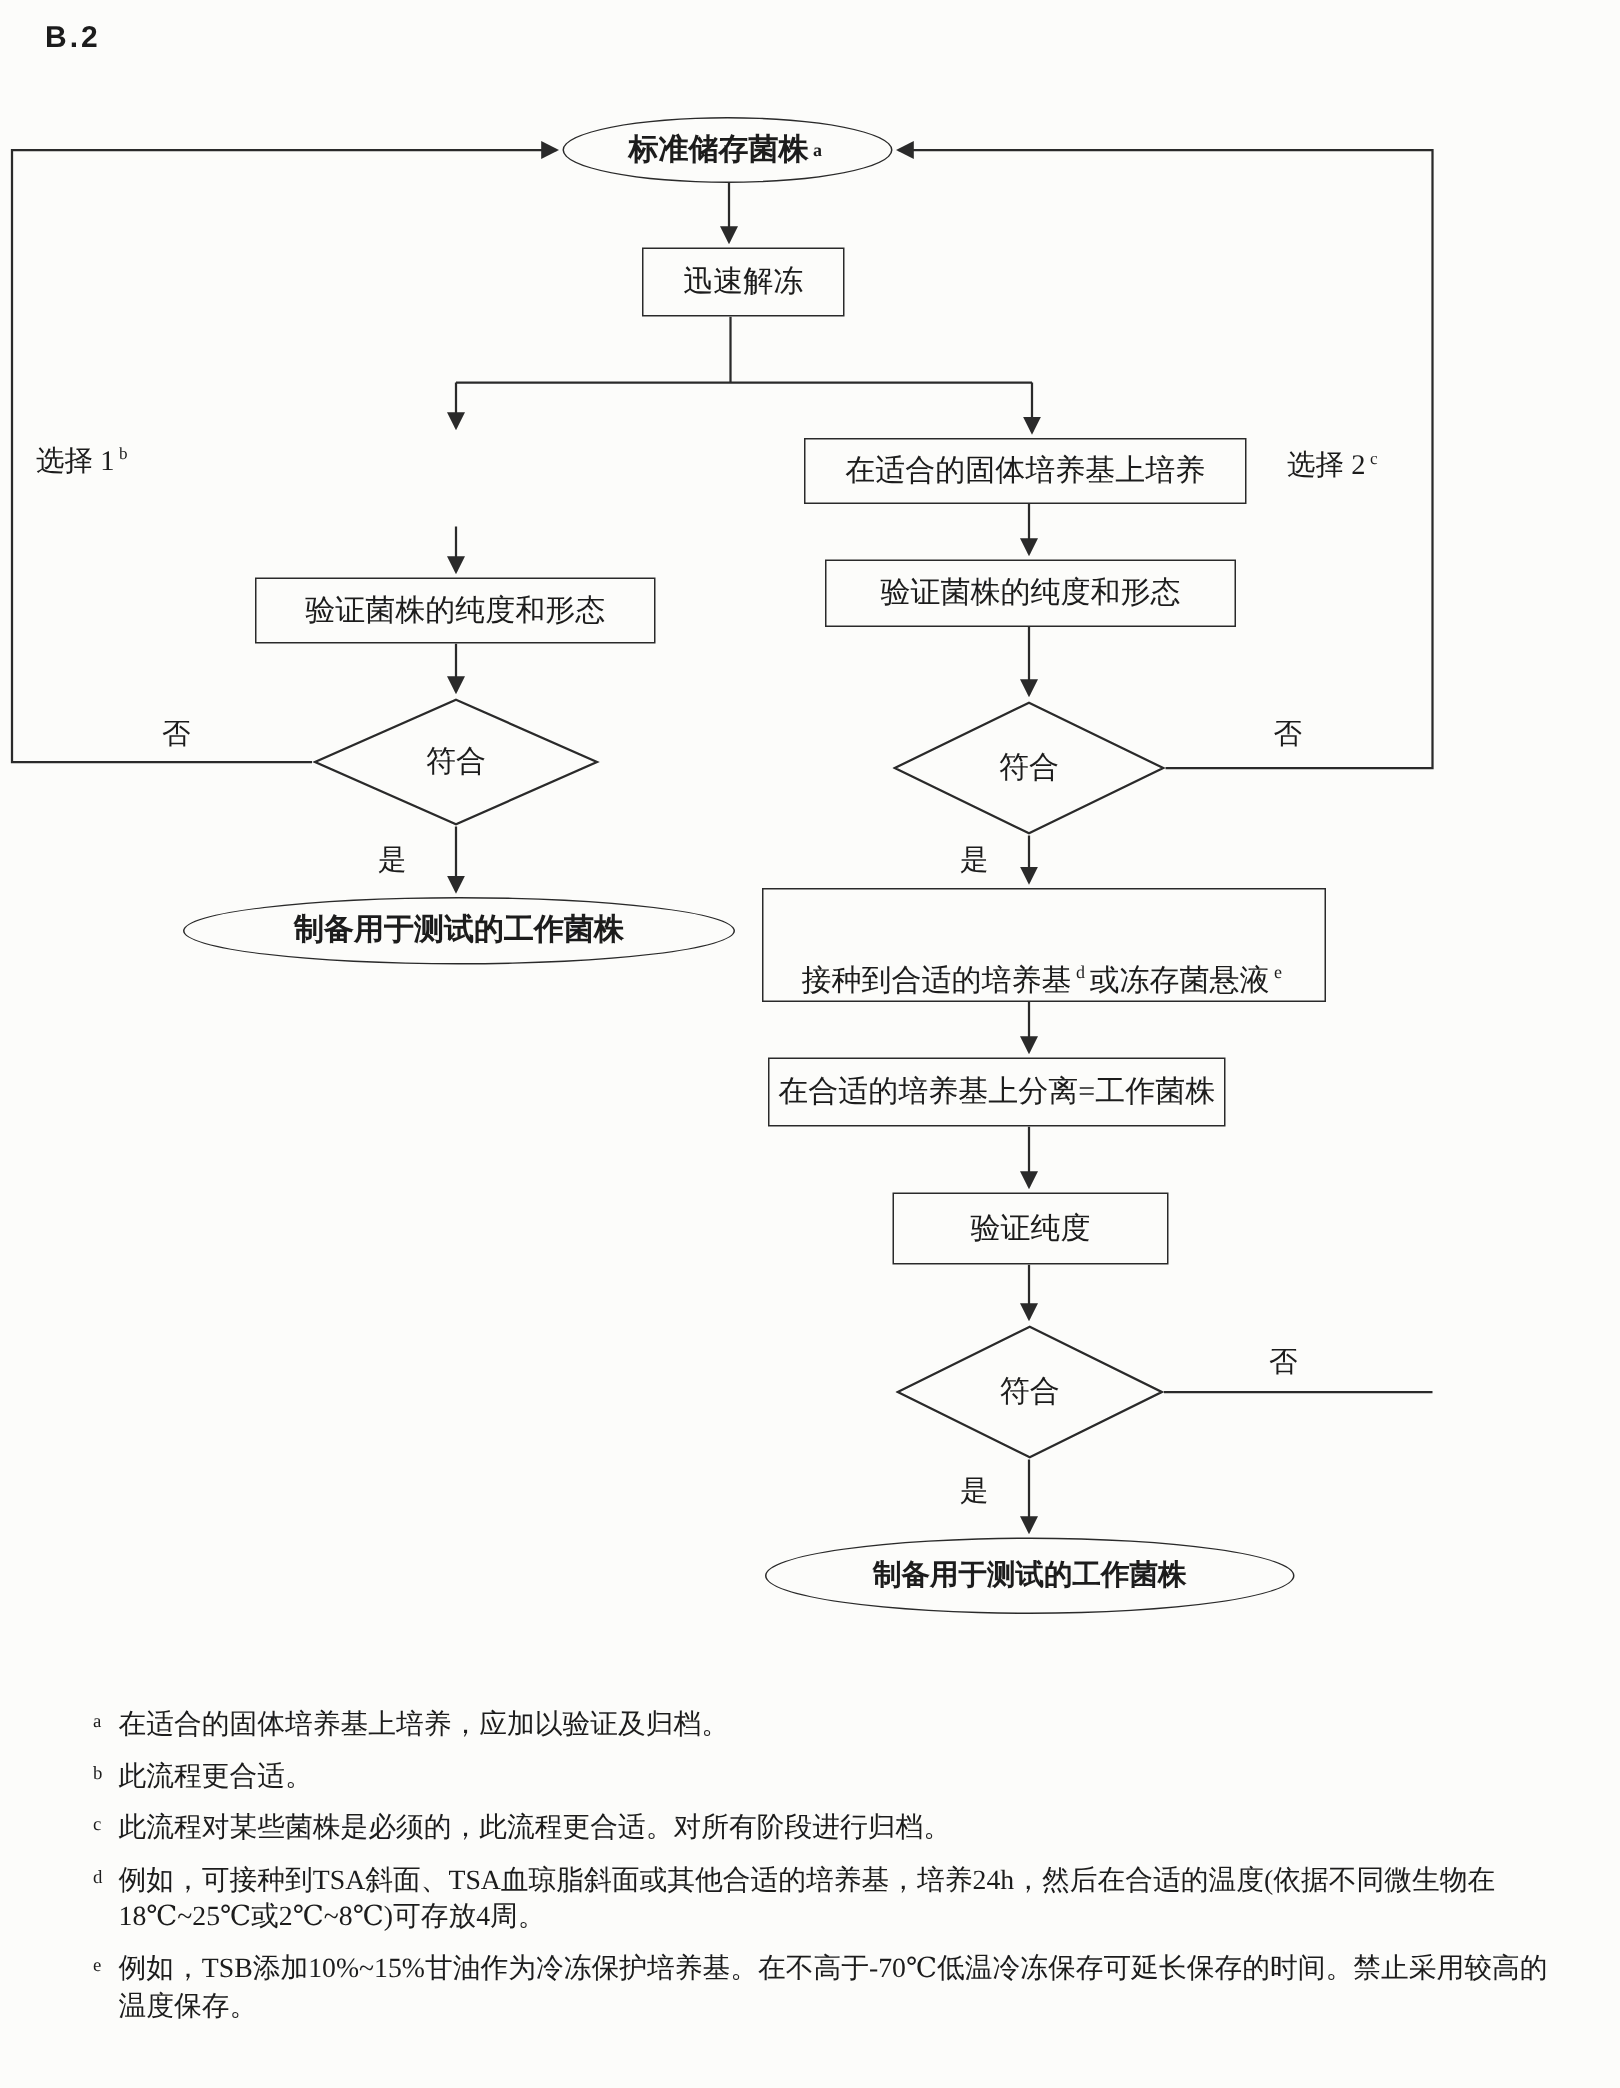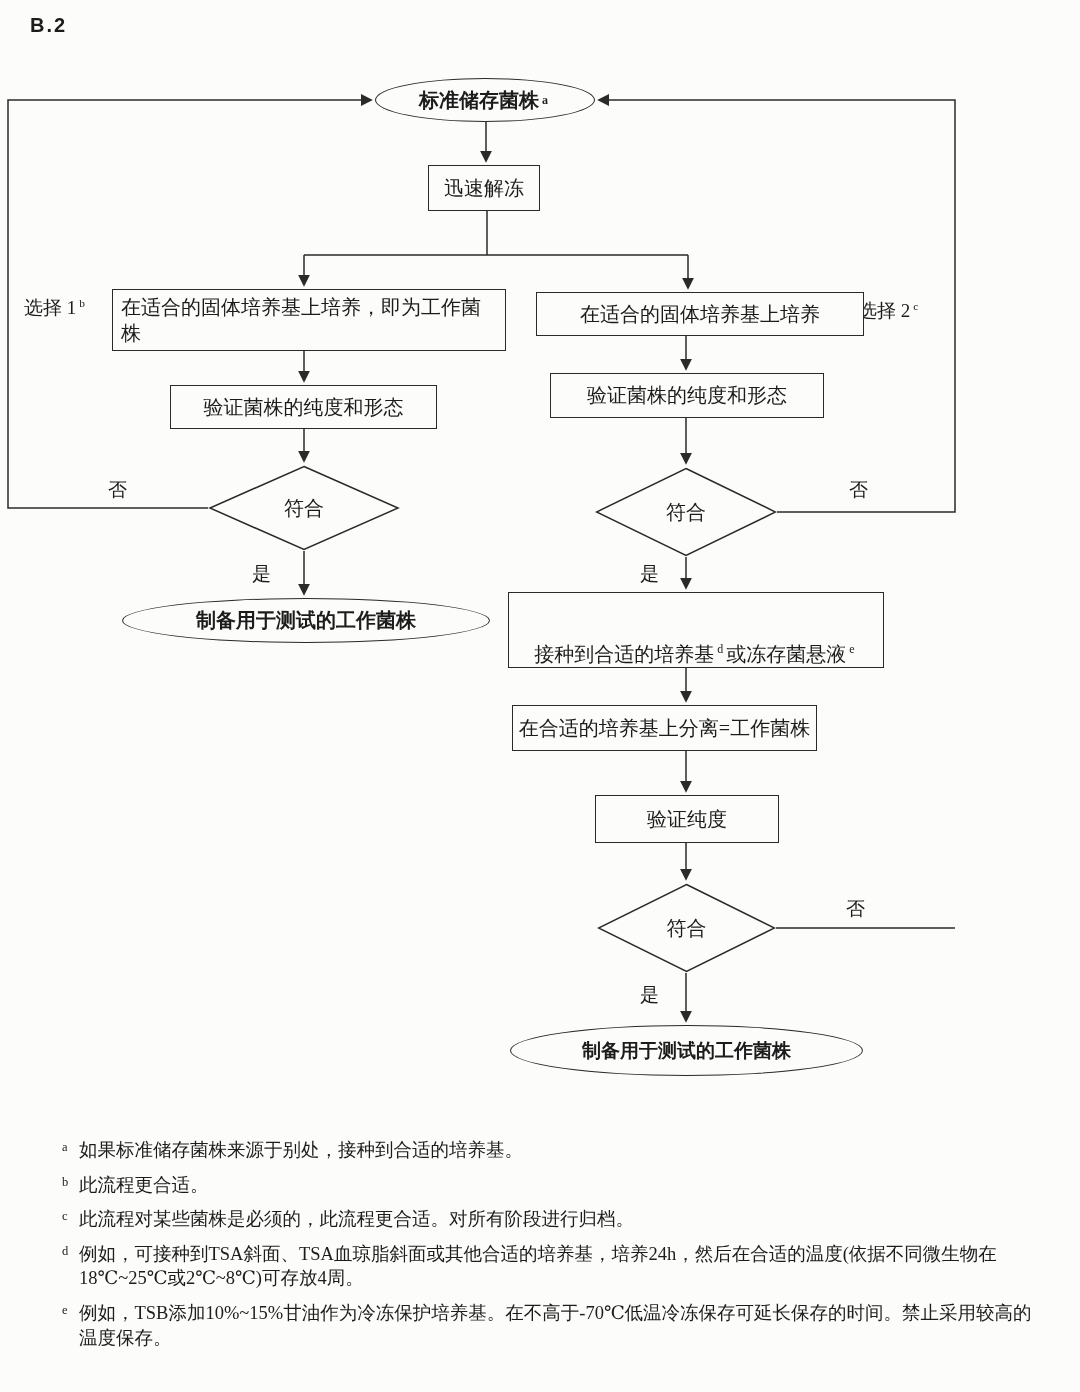--- a/index.html
+++ b/index.html
@@ -84,36 +84,33 @@
       <polyline points="776,928 955,928"></polyline>
       <polyline points="686,973 686,1021" marker-end="url(#arrow)"></polyline>
     </g>
   </svg>
 
   <div class="node ellipse" style="left:375px;top:78px;width:220px;height:44px;">
     <span>标准储存菌株</span>
       <sup>a</sup>
   </div>
 
-  <div class="node box" style="left:428px;top:165px;width:112px;height:46px;">
+  <div class="node box" style="left:428px;top:165px;width:135px;height:46px;">
     <span>迅速解冻</span>
   </div>
 
   <div class="flow-label" style="left:24px;top:297px;">
     <span>选择 1</span><sup>b</sup>
   </div>
   <div class="flow-label" style="left:858px;top:300px;">
     <span>选择 2</span><sup>c</sup>
   </div>
 
-  <div class="node box box-left-text" style="left:112px;top:289px;width:394px;height:62px;">
-    <span>在适合的固体培养基上培养，即为工作菌株</span>
-  </div>
 
-  <div class="node box" style="left:536px;top:292px;width:328px;height:44px;">
+  <div class="node box" style="left:536px;top:292px;width:295px;height:44px;">
     <span>在适合的固体培养基上培养</span>
   </div>
 
   <div class="node box" style="left:170px;top:385px;width:267px;height:44px;">
     <span>验证菌株的纯度和形态</span>
   </div>
 
   <div class="node box" style="left:550px;top:373px;width:274px;height:45px;">
     <span>验证菌株的纯度和形态</span>
   </div>
@@ -166,21 +163,21 @@
   <div class="flow-label" style="left:846px;top:898px;">否</div>
   <div class="flow-label" style="left:640px;top:984px;">是</div>
 
   <div class="node ellipse" style="left:510px;top:1025px;width:353px;height:51px;font-size:19px;">
     <span>制备用于测试的工作菌株</span>
   </div>
 
   <div class="footnotes">
     <div class="footnote">
       <span class="fsup">a</span>
-      <span class="ftext">如果标准储存菌株来源于别处，接种到合适的培养基。</span>
+      <span class="ftext">在适合的固体培养基上培养，应加以验证及归档。</span>
     </div>
     <div class="footnote">
       <span class="fsup">b</span>
       <span class="ftext">此流程更合适。</span>
     </div>
     <div class="footnote">
       <span class="fsup">c</span>
       <span class="ftext">此流程对某些菌株是必须的，此流程更合适。对所有阶段进行归档。</span>
     </div>
     <div class="footnote">

